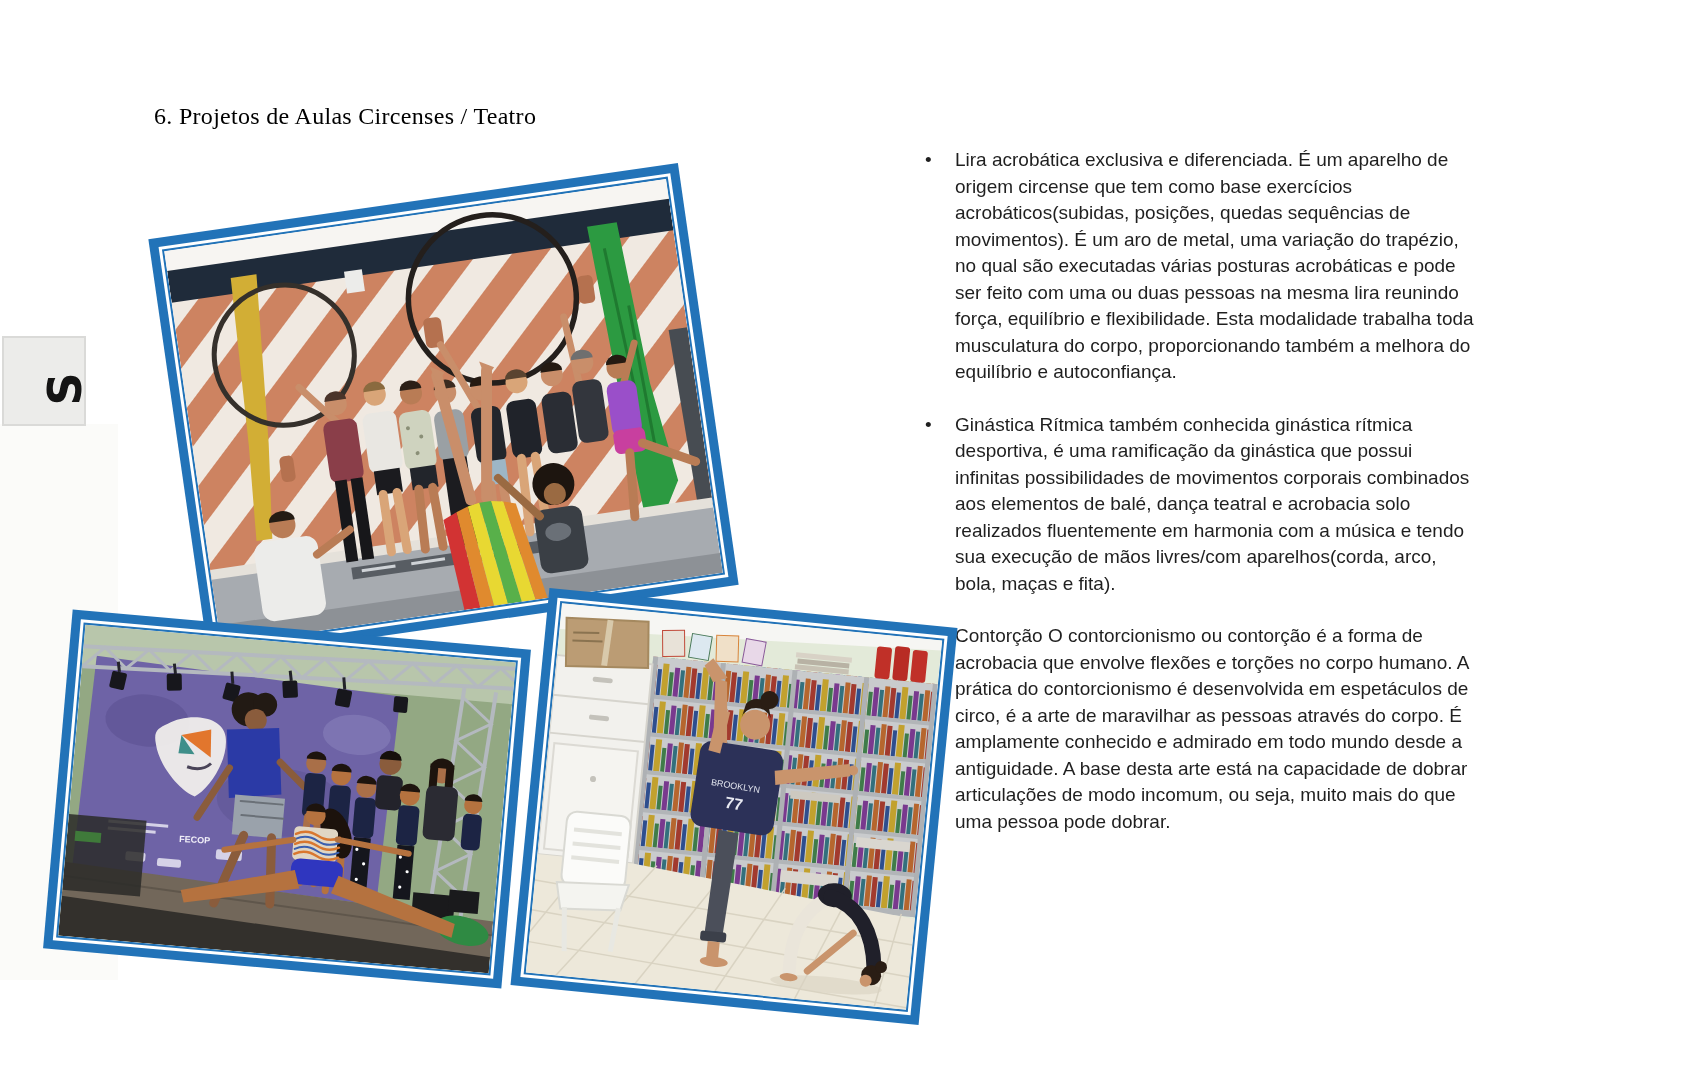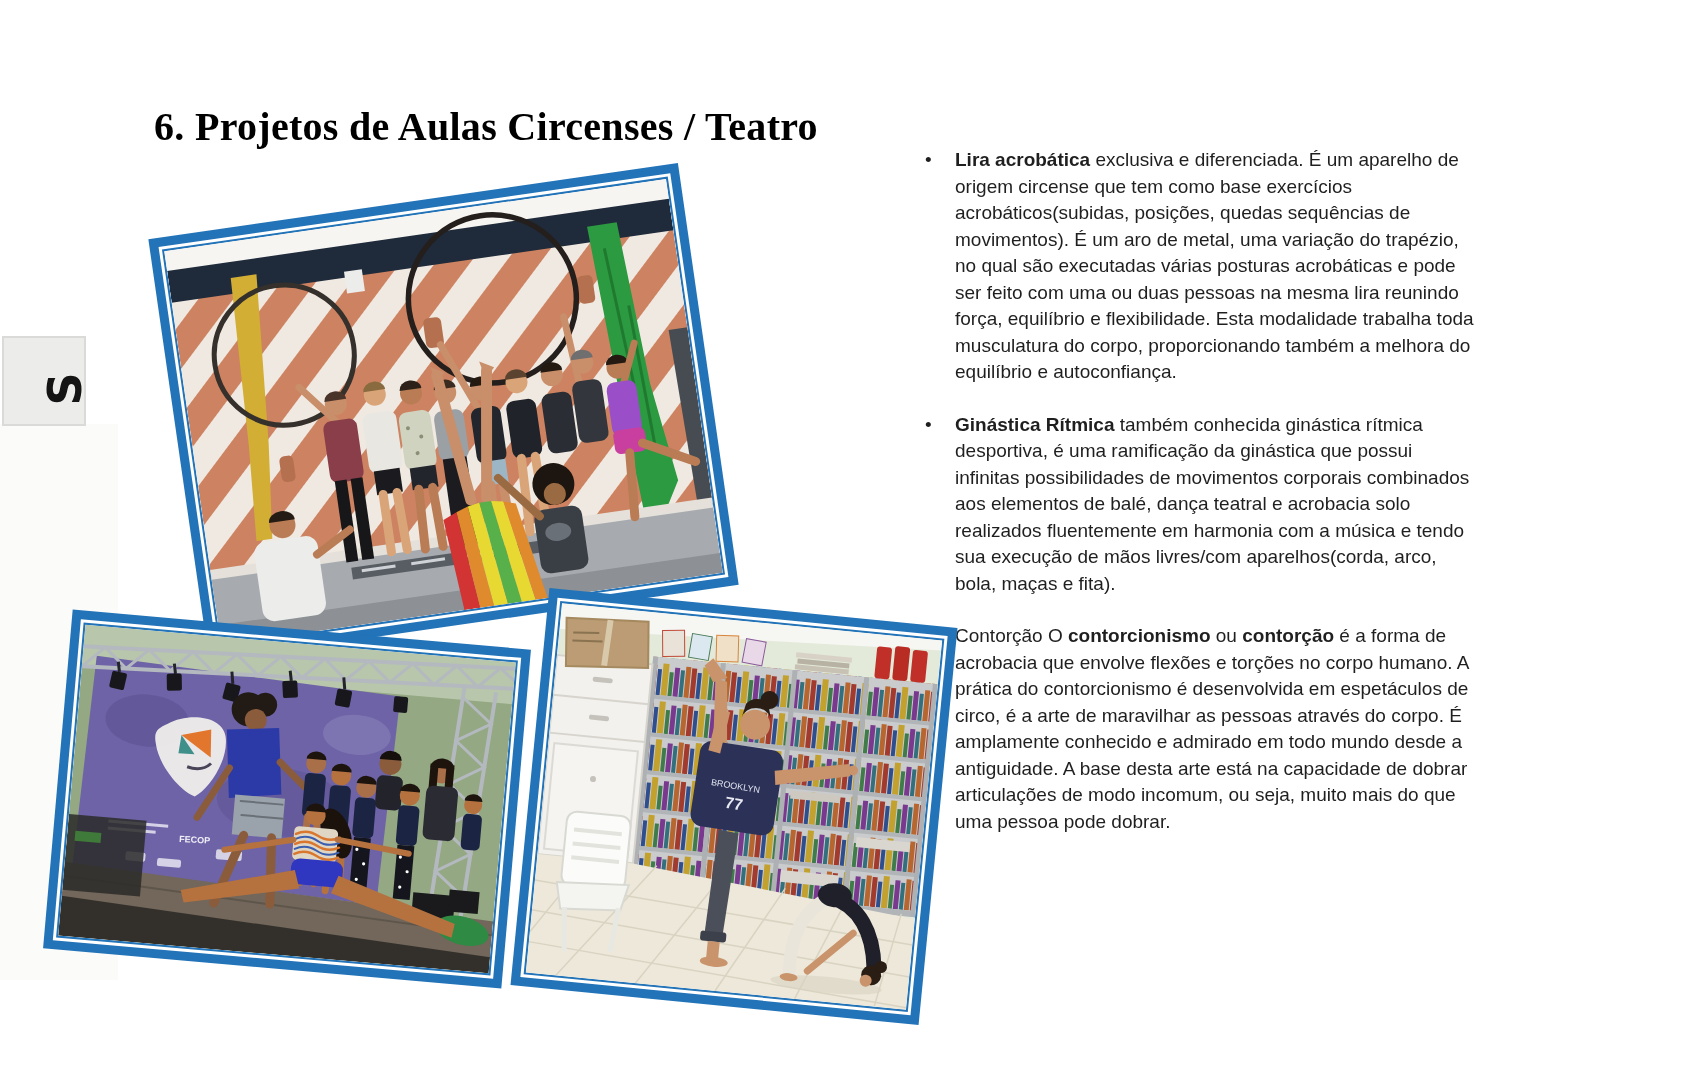--- a/index.html
+++ b/index.html
@@ -2,31 +2,31 @@
 <html><head>
 <meta charset="utf-8">
 <style>
   html,body { margin:0; padding:0; background:#ffffff; }
   .canvas {
     position:relative; width:1707px; height:1067px; overflow:hidden;
     background:#ffffff; font-family:"Liberation Sans", sans-serif;
   }
   .page-title {
     position:absolute; left:154px; top:103px;
-    font-family:"Liberation Serif", serif; font-weight:bold;
-    font-size:40px; color:#000; white-space:nowrap; letter-spacing:0.3px;
+    font-family:"Liberation Serif", serif; font-weight:normal;
+    font-size:24px; color:#000; white-space:nowrap; letter-spacing:0.3px;
   }
   .bullets {
     position:absolute; left:925px; top:147px; width:556px;
     color:#1f1f1f; font-size:19px; line-height:26.5px;
   }
   .bullet { display:flex; margin-bottom:26px; }
   .bullet .marker { flex:0 0 30px; }
   .bullet .text { flex:1; }
-  .bold { font-weight:bold; }
+  .bold { font-weight:normal; }
 
   .photo {
     position:absolute; background:#2273b8; padding:9px; box-sizing:border-box;
   }
   .photo .mid { background:#ffffff; padding:3px; width:100%; height:100%; box-sizing:border-box; }
   .photo .in  { border:2px solid #2273b8; width:100%; height:100%; box-sizing:border-box; overflow:hidden; background:#fff; }
   .photo svg { display:block; width:100%; height:100%; }
   .photo1 { left:176px; top:199px; width:535px; height:426px; transform:rotate(-8.2deg); z-index:1; }
   .photo2 { left:57px;  top:629px; width:460px; height:340px; transform:rotate(5deg);   z-index:2; }
   .photo3 { left:529px; top:607px; width:410px; height:399px; transform:rotate(5.6deg); z-index:3; }

